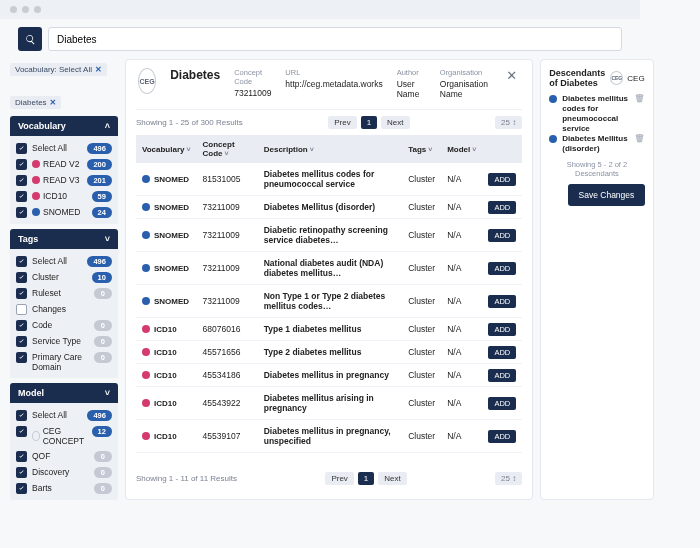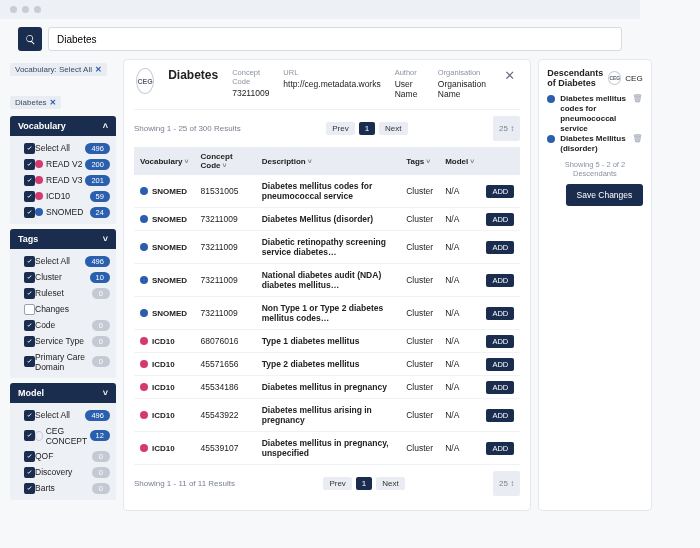--- a/index.html
+++ b/index.html
@@ -13,43 +13,43 @@
   .search-input { flex:1; height:24px; border:1px solid #d6dae2; border-radius:3px; padding:0 8px; font-size:10px; background:#fff; }
   .content { display:flex; gap:7px; padding:0 10px 10px 10px; }
   .sidebar { width:130px; display:flex; flex-direction:column; gap:5px; }
   .chips { display:flex; flex-wrap:wrap; gap:20px; padding:4px 0 2px 0; }
   .chip { background:#e9edf3; border-radius:2px; padding:2px 5px; font-size:8px; display:flex; align-items:center; gap:3px; color:#3a4a63;}
   .chip .x { cursor:pointer; font-weight:bold; color:#2a5fad; }
   .panel { background:#edf0f4; border-radius:3px; }
   .panel-hd { background:#1a2d4e; color:#fff; padding:5px 8px; font-size:9px; font-weight:600; display:flex; justify-content:space-between; align-items:center; border-radius:3px 3px 0 0;}
   .chev { font-size:9px; }
   .panel-body { padding:4px 6px; }
-  .opt-row { display:flex; align-items:center; padding:2.5px 0;margin-left:8px; }
+  .opt-row { display:flex; align-items:flex-start; gap:5px; padding:2.5px 0; }
   .cb { width:11px; height:11px; border-radius:2px; background:#1a2d4e; display:flex; align-items:center; justify-content:center; flex-shrink:0;}
   .cb.off { background:#fff; border:1px solid #9aa3b3; }
   .cb svg { width:7px; height:7px; fill:#fff; }
   .opt-label { flex:1; font-size:8.5px; color:#222; display:flex; align-items:center; gap:3px;}
   .vocab-dot { width:8px; height:8px; border-radius:50%; flex-shrink:0; }
   .vblue { background:#2a5fad; }
   .vred { background:#d43a6e; }
-  .badge { background:#2a5fad; color:#fff; border-radius:8px; padding:1px 6px; font-size:7.5px; min-width:18px; text-align:center; }
+  .badge { background:#2a5fad; color:#fff; border-radius:8px; padding:1px 6px; font-size:7.5px; min-width:18px; text-align:center;font-weight:bold; }
   .badge.grey { background:#c4c9d4; color:#fff; }
   .main { flex:1; background:#fff; border:1px solid #e4e7ee; border-radius:4px; padding:8px 10px; display:flex; flex-direction:column;}
   .main-hd { display:flex; align-items:flex-start; gap:14px; padding:0 2px 10px 2px; border-bottom:1px solid #eef0f5; }
   .ceg-logo { width:26px; height:26px; border:1.5px solid #c6cbd5; border-radius:50%; display:flex; align-items:center; justify-content:center; font-size:7px; font-weight:bold; color:#5a6275; }
   .main-title { font-size:12px; font-weight:700; }
   .meta-col { display:flex; flex-direction:column; gap:2px; }
   .meta-label { font-size:7.5px; color:#8a92a3; }
   .meta-val { font-size:8.5px; color:#222; }
   .close-x { margin-left:auto; font-size:13px; color:#6b7283; cursor:pointer; padding:0 3px;}
   .pager-row { display:flex; align-items:center; justify-content:space-between; padding:6px 0; font-size:8px; color:#7a8091;}
   .pager-ctrls { display:flex; gap:4px; align-items:center;}
   .pg-btn { background:#e9edf3; border-radius:2px; padding:2px 6px; font-size:8px; color:#333; }
   .pg-num { background:#1a2d4e; color:#fff; border-radius:2px; padding:2px 6px; font-size:8px;}
-  .perpage { background:#e9edf3; border-radius:2px; padding:8px 6px; font-size:8px;}
+  .perpage { background:#e9edf3; border-radius:2px; padding:2px 6px; font-size:8px;}
   table { width:100%; border-collapse:collapse; }
   th { background:#e9edf3; font-size:8px; font-weight:600; text-align:left; padding:5px 6px; color:#222;}
   th .sort { font-size:7px; margin-left:2px; color:#7a8091;}
   td { font-size:8.5px; padding:6px 6px; border-bottom:1px solid #f0f2f7; }
   .vocab-cell { display:flex; align-items:center; gap:4px; font-weight:600; font-size:8px;}
   .add-btn { background:#1a2d4e; color:#fff; border-radius:2px; padding:2px 6px; font-size:7.5px; text-align:center; cursor:pointer;}
   .desc-cell { font-weight:600; }
   .tbody-wrap { min-height:240px; }
   .rightbar { width:136px; background:#fff; border:1px solid #e4e7ee; border-radius:4px; padding:8px 8px; display:flex; flex-direction:column; gap:6px;}
   .right-title { font-size:9px; font-weight:700; display:flex; align-items:center; gap:4px;}

